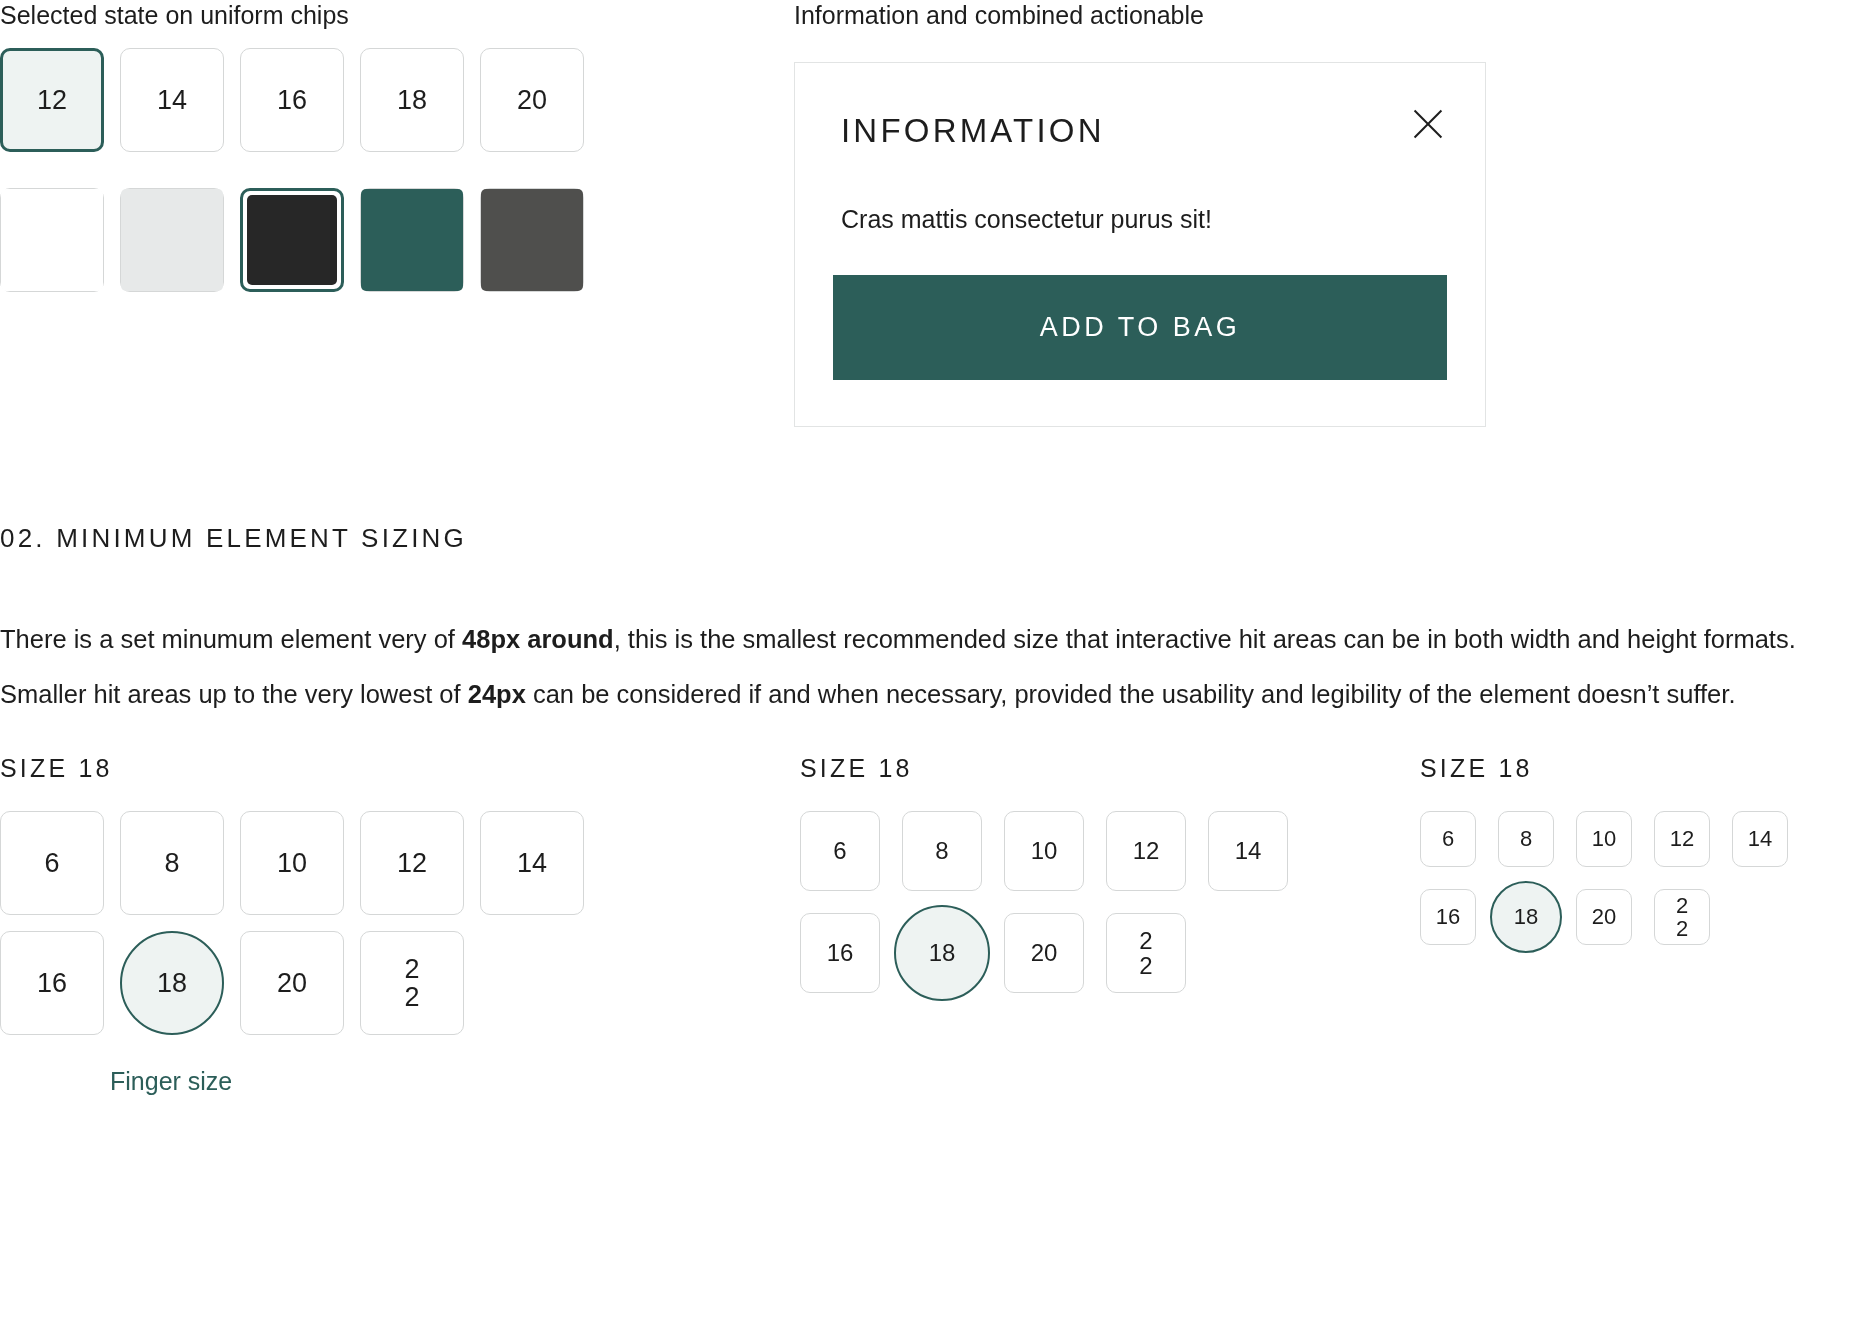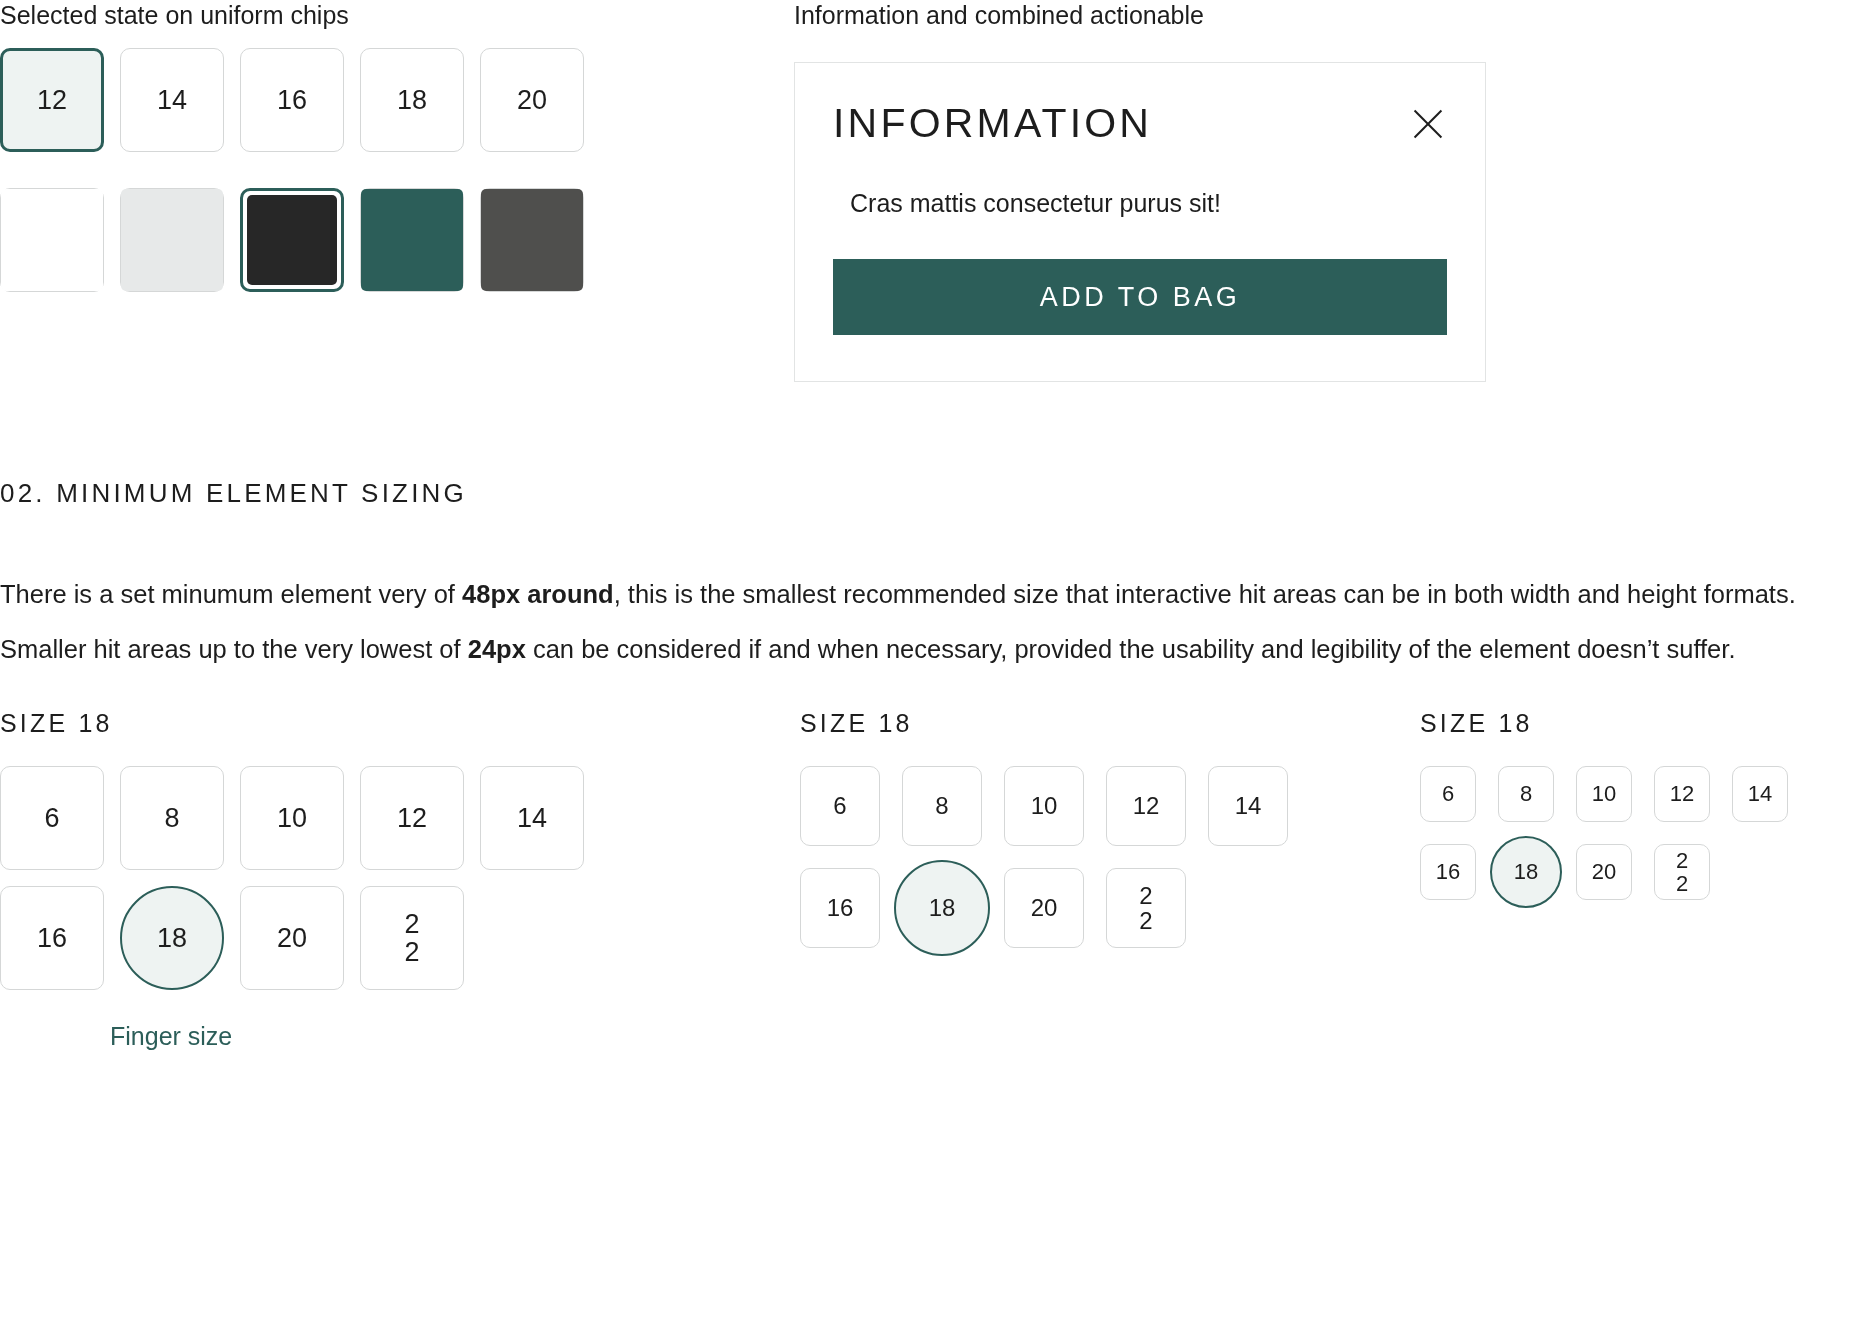--- a/index.html
+++ b/index.html
@@ -96,25 +96,25 @@
     padding: 40px 38px 46px 38px;
     background: #ffffff;
     margin-top: 32px;
   }
   .info-head {
     display: flex;
     align-items: flex-start;
     justify-content: space-between;
   }
   .info-title {
-    font-size: 41px;
+    font-size: 33px;
     letter-spacing: 3.2px;
     color: #1d1d1d;
     font-weight: 400;
-    margin: 0;
+    margin: 8px;
     line-height: 40px;
   }
   .close-x {
     width: 38px;
     height: 38px;
     position: relative;
     flex: 0 0 38px;
     margin-top: 2px;
     cursor: pointer;
   }
@@ -126,27 +126,27 @@
     width: 38px;
     height: 2px;
     background: #1d1d1d;
   }
   .close-x::before { transform: translate(-50%,-50%) rotate(45deg); }
   .close-x::after  { transform: translate(-50%,-50%) rotate(-45deg); }
 
   .info-body {
     font-size: 25px;
     color: #1d1d1d;
-    margin: 44px 0 0 17px;
+    margin: 44px 0 0 8px;
     line-height: 32px;
   }
   .cta {
     margin-top: 40px;
     width: 100%;
-    height: 76px;
+    height: 105px;
     background: #2c5e59;
     color: #ffffff;
     border: none;
     font-family: "Liberation Sans", sans-serif;
     font-size: 27px;
     letter-spacing: 3.5px;
     cursor: pointer;
   }
 
   

